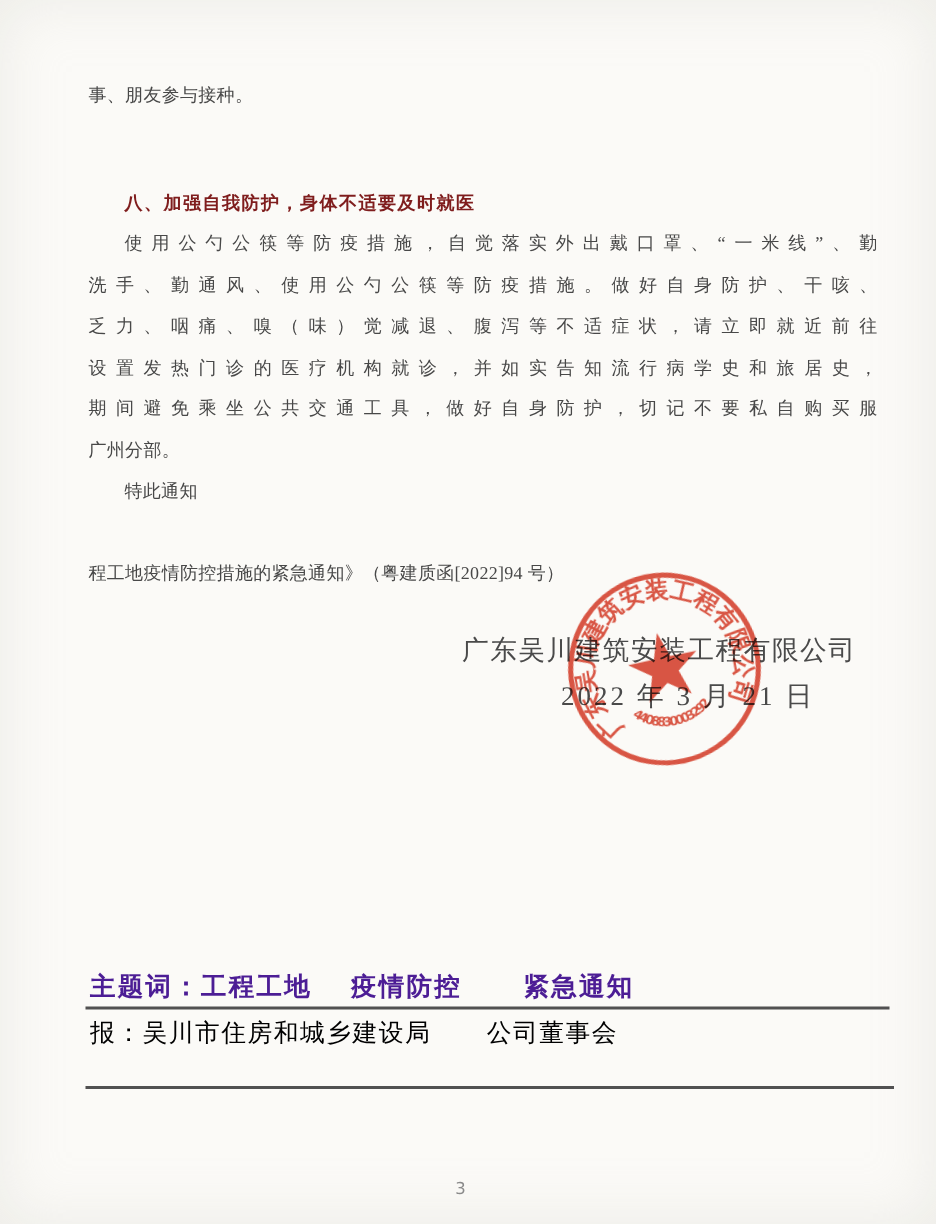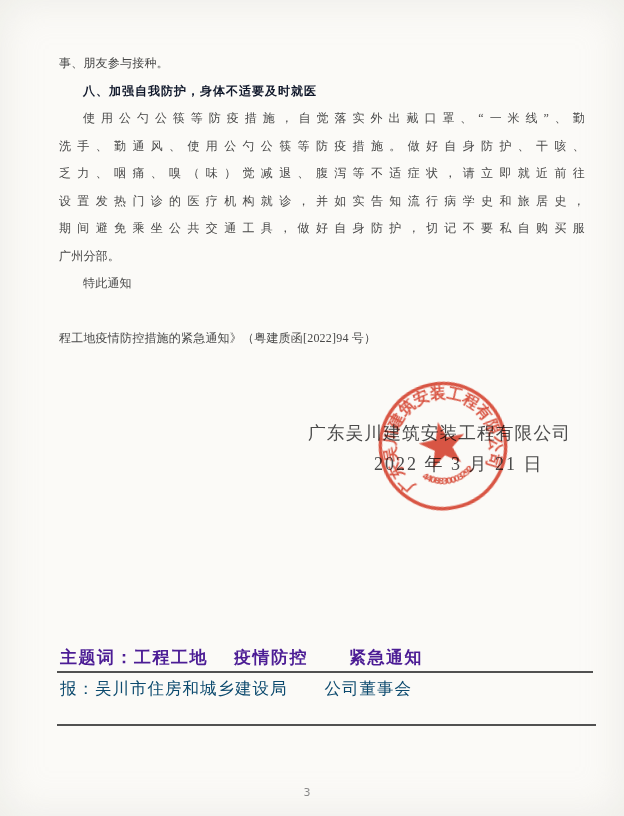--- a/index.html
+++ b/index.html
@@ -16,21 +16,21 @@
   
   .body-text{
     position:absolute;
     left:59px;top:50px;width:526px;
     font-size:12px;line-height:27.5px;
     letter-spacing:0.2px;
   }
   .line{min-height:27.5px;white-space:pre-wrap;}
   .line.indent{text-indent:2em;}
   .line.full{text-align:justify;text-align-last:justify;text-justify:inter-character;}
-  .line.heading{font-weight:bold;color:#0f172a;letter-spacing:1px;}
+  .line.heading{font-weight:bold;color:#7f1d1d;letter-spacing:1px;margin-top:44px;}
   
   .sig-company{
     position:absolute;left:308px;top:421px;
     font-size:17.8px;letter-spacing:1px;color:#4a4a4a;
   }
   .sig-date{
     position:absolute;left:374px;top:452px;
     font-size:18px;letter-spacing:2px;color:#4a4a4a;
   }
   
@@ -51,21 +51,21 @@
     position:absolute;left:60px;top:646px;
     font-size:17px;font-weight:bold;color:#4c1d95;letter-spacing:1.5px;
   }
   .ft-subject .term-1{margin-left:26px;}
   .ft-subject .term-2{margin-left:41px;}
   .rule{position:absolute;left:57px;height:0;border-top:2px solid #515151;}
   .rule-1{top:671px;width:536px;}
   .rule-2{top:724px;width:539px;}
   .ft-report{
     position:absolute;left:60px;top:678px;
-    font-size:16.5px;color:#0c4a6e;letter-spacing:1px;
+    font-size:16.5px;color:#000000;letter-spacing:1px;
   }
   .ft-report .item-1{margin-left:37px;}
   .ft-dist{
     position:absolute;left:60px;top:705px;
     font-size:16.5px;color:#3b3b3b;letter-spacing:0.6px;
   }
   .page-num{
     position:absolute;left:0;top:786px;width:614px;
     text-align:center;font-size:11px;color:#8a8a8a;
     font-family:"DejaVu Sans","Liberation Sans",sans-serif;

